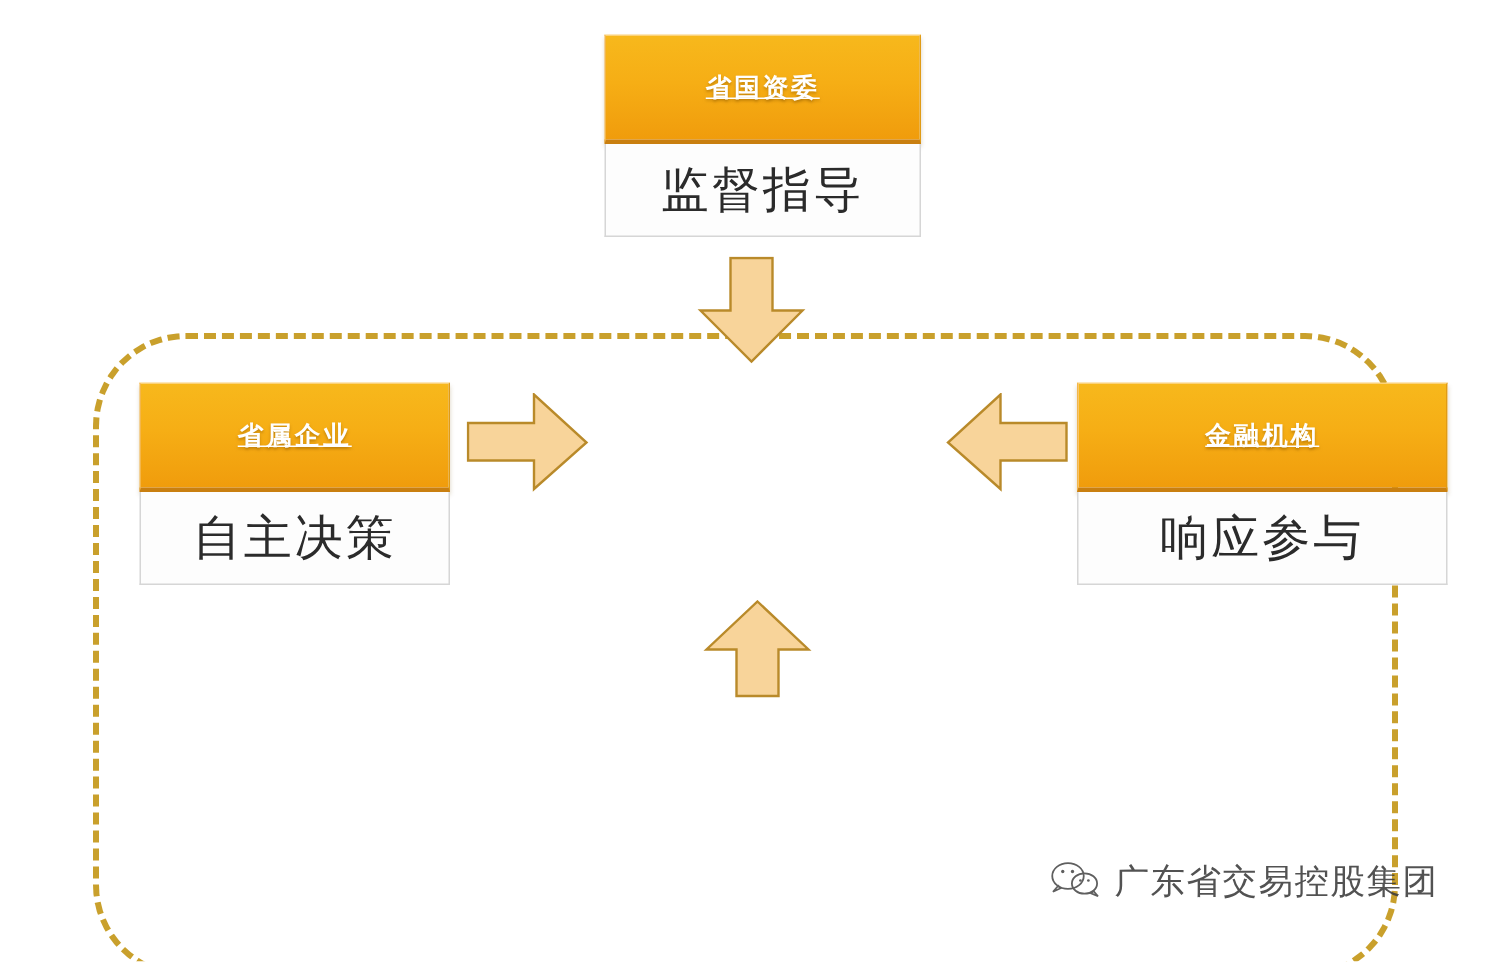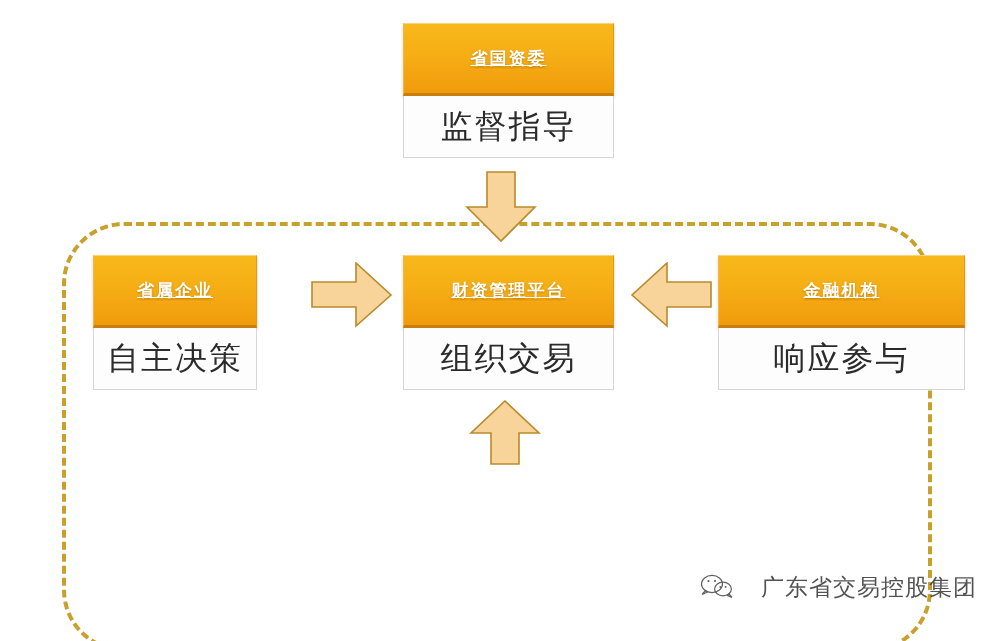--- a/index.html
+++ b/index.html
@@ -70,21 +70,21 @@
     justify-content: center;
   }
   .node-body span {
     font-size: 32px;
     color: #2b2b2b;
     letter-spacing: 2px;
   }
 
   
   #node-top      { left: 403px; top: 23px;  width: 211px; }
-  #node-left     { left: 93px;  top: 255px; width: 164px; border-radius: 16px; }
+  #node-left     { left: 93px;  top: 255px; width: 207px; border-radius: 16px; }
   #node-center   { left: 403px; top: 255px; width: 211px; }
   #node-right    { left: 718px; top: 255px; width: 247px; }
   #node-bottom   { left: 403px; top: 466px; width: 211px; }
 
   
   .arrow {
     position: absolute;
   }
   .arrow svg { display: block; }
 
@@ -93,21 +93,21 @@
   #arrow-left-right { left: 630px; top: 262px; }
   #arrow-up-bottom  { left: 468px; top: 400px; }
 
   
   #watermark {
     position: absolute;
     left: 700px;
     top: 572px;
     display: flex;
     align-items: center;
-    gap: 27px;
+    gap: 9px;
     opacity: 0.88;
   }
   #watermark .wm-text {
     font-size: 23px;
     color: #3b3b3b;
     letter-spacing: 1px;
     white-space: nowrap;
   }
 </style>
 </head>
@@ -140,28 +140,20 @@
       <span>自主决策</span>
     </div>
   </div>
 
   <div class="arrow" id="arrow-right-left">
     <svg width="82" height="66" viewBox="0 0 82 66">
       <polygon points="1,20 45,20 45,1 80,33 45,64 45,45 1,45" fill="#f8d49a" stroke="#b98a2a" stroke-width="1.6" stroke-linejoin="miter"></polygon>
     </svg>
   </div>
 
-  <div class="node" id="node-center">
-    <div class="node-header">
-      <span>财资管理平台</span>
-    </div>
-    <div class="node-body">
-      <span>组织交易</span>
-    </div>
-  </div>
 
   <div class="arrow" id="arrow-left-right">
     <svg width="82" height="66" viewBox="0 0 82 66">
       <polygon points="81,20 37,20 37,1 2,33 37,64 37,45 81,45" fill="#f8d49a" stroke="#b98a2a" stroke-width="1.6" stroke-linejoin="miter"></polygon>
     </svg>
   </div>
 
   <div class="node" id="node-right">
     <div class="node-header">
       <span>金融机构</span>

